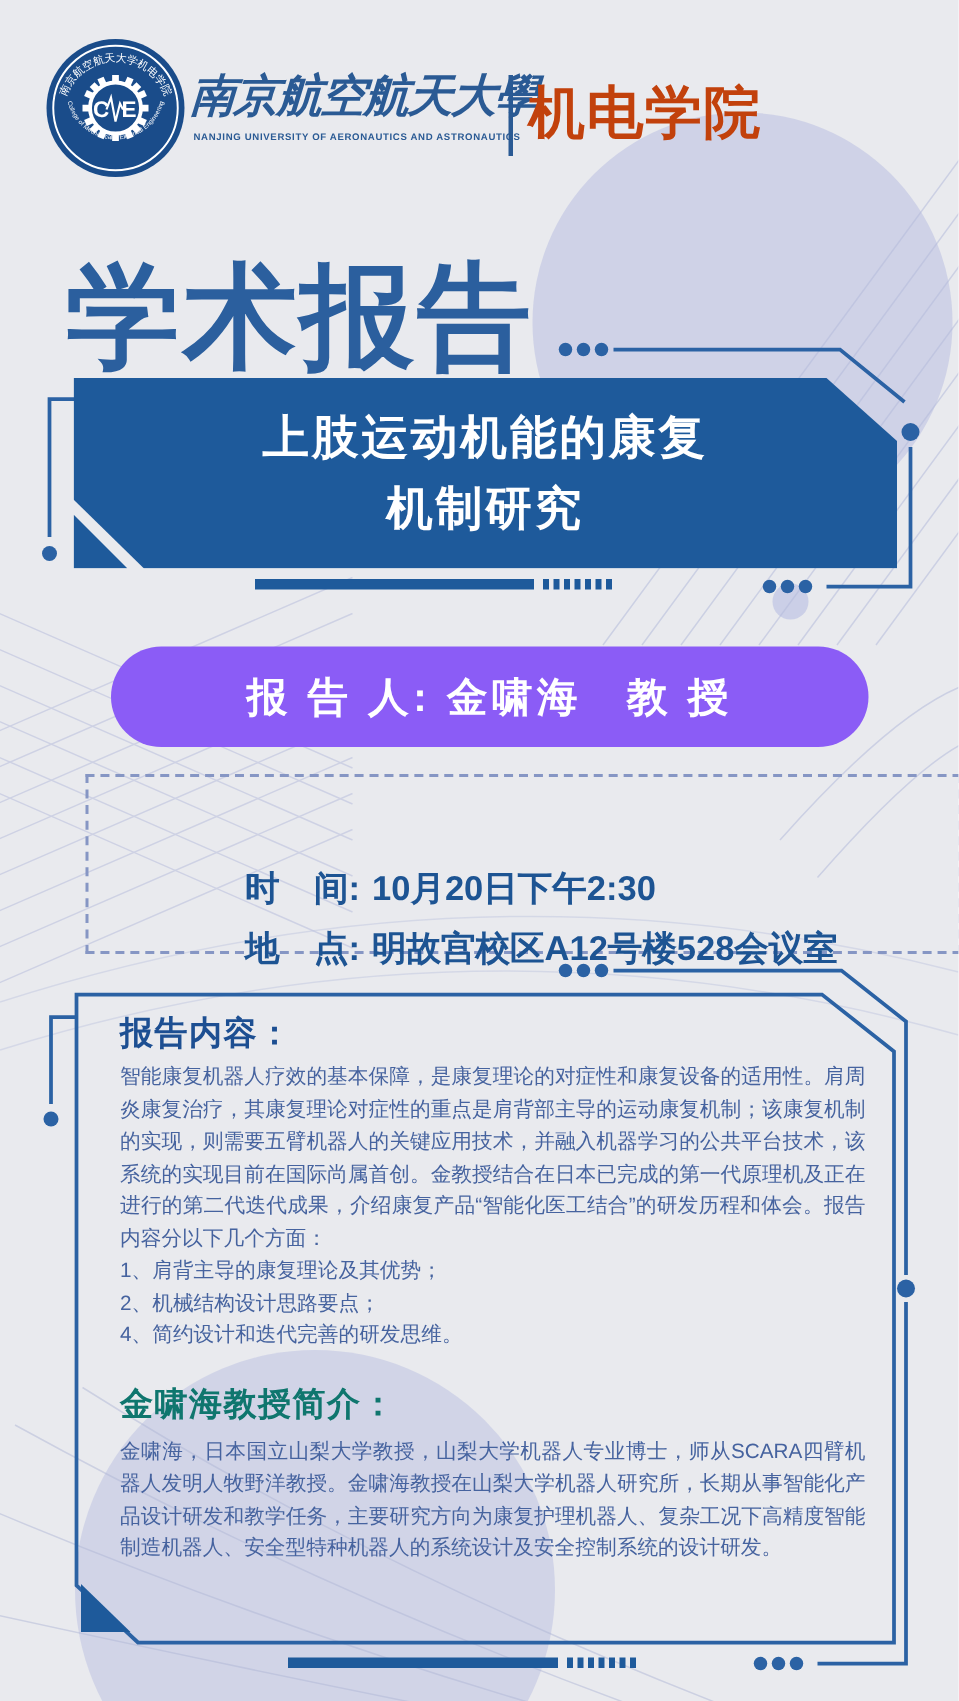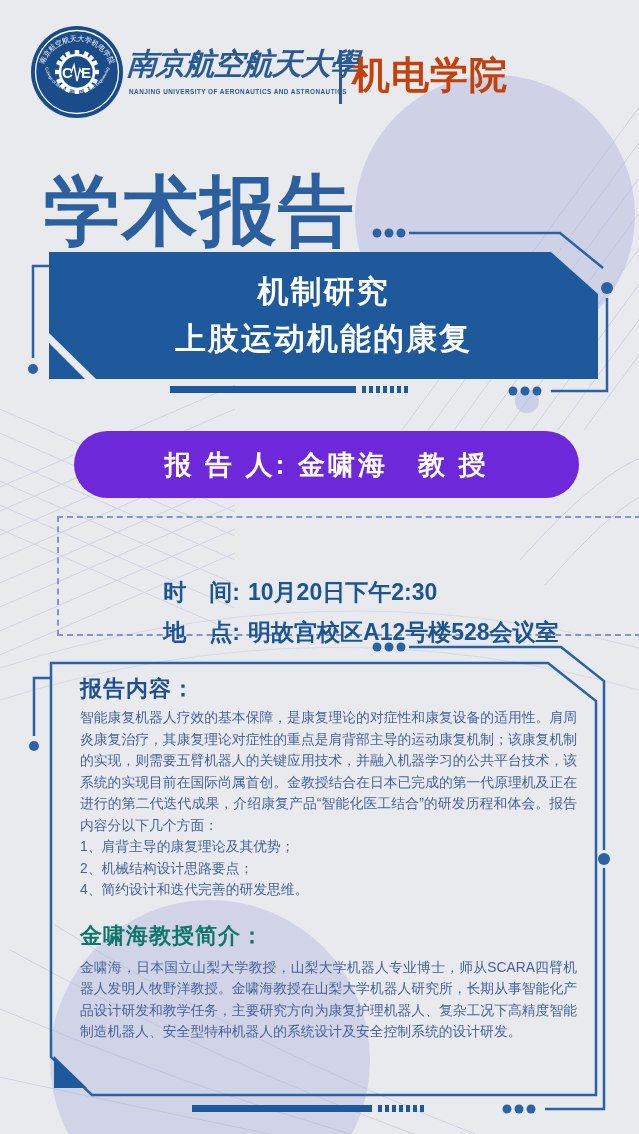--- a/index.html
+++ b/index.html
@@ -22,21 +22,21 @@
     color:#2b5f9e;letter-spacing:2px;white-space:nowrap;margin-top:33px;}
 
   .talk-box{position:absolute;left:49px;top:252px;width:549px;height:127px;background:#1e5a9b;
     clip-path:polygon(0 0,502px 0,549px 42px,549px 127px,47px 127px,0 81px);}
   .talk-box-corner{position:absolute;left:49px;top:343px;width:36px;height:36px;background:#1e5a9b;
     clip-path:polygon(0 0,100% 100%,0 100%);}
   .talk-title{position:absolute;left:49px;top:252px;width:549px;height:127px;display:flex;
     flex-direction:column;align-items:center;justify-content:center;color:#ffffff;
     font-size:31px;font-weight:900;line-height:1.5;letter-spacing:2px;text-align:center;}
 
-  .speaker-pill{position:absolute;left:74px;top:431px;width:505px;height:67px;background:#6d28d9;
+  .speaker-pill{position:absolute;left:74px;top:431px;width:505px;height:67px;background:#8b5cf6;
     border-radius:34px;display:flex;align-items:center;justify-content:center;}
   .speaker-pill span{color:#fff;font-size:27px;font-weight:900;letter-spacing:3px;white-space:pre;}
 
   .info-box{position:absolute;left:57px;top:516px;width:514px;height:102px;
     border:2px dashed #8696c4;padding:14px 0 0 66px;box-sizing:content-box;}
   .info-row{height:40px;line-height:40px;font-size:23px;font-weight:900;color:#1d5493;white-space:pre;}
   .info-row .lbl{margin-right:8px;}
 
   .content-text{position:absolute;left:80px;top:674px;width:497px;color:#46639f;}
   .ct-heading{font-size:22px;font-weight:900;color:#1d4f92;letter-spacing:1px;margin:0 0 3px 0;}
@@ -194,22 +194,22 @@
   <div class="hdr-univ-zh">南京航空航天大學</div>
   <div class="hdr-univ-en">NANJING UNIVERSITY OF AERONAUTICS AND ASTRONAUTICS</div>
   <div class="hdr-divider"></div>
   <div class="hdr-college">机电学院</div>
 
   <div class="main-title">学术报告</div>
 
   <div class="talk-box z2"></div>
   <div class="talk-box-corner z2"></div>
   <div class="talk-title z2">
+    <span>上肢运动机能的康复</span>
     <span>机制研究</span>
-    <span>上肢运动机能的康复</span>
   </div>
 
   <div class="speaker-pill z2">
     <span>报 告 人: 金啸海　教 授</span>
   </div>
 
   <div class="info-box z2">
     <div class="info-row">
       <span class="lbl">时　间:</span><span>10月20日下午2:30</span>
     </div>

